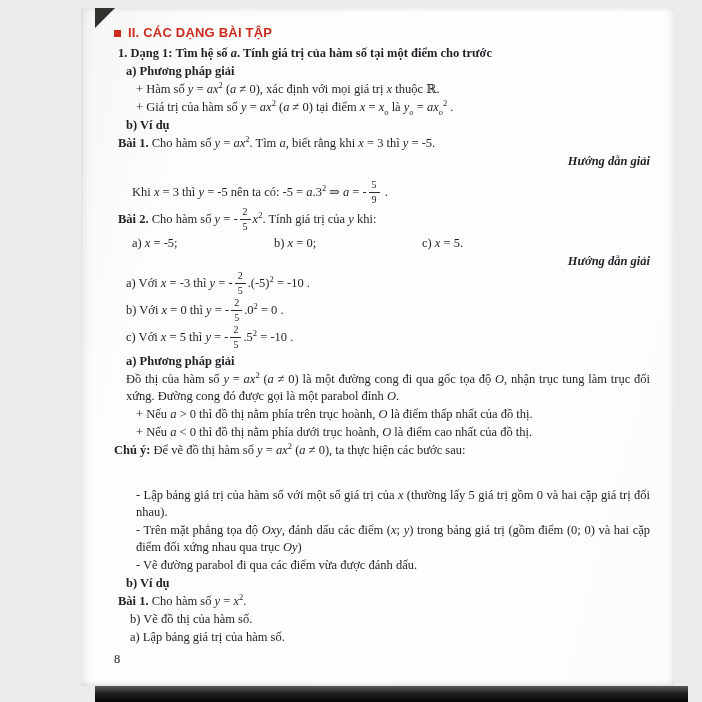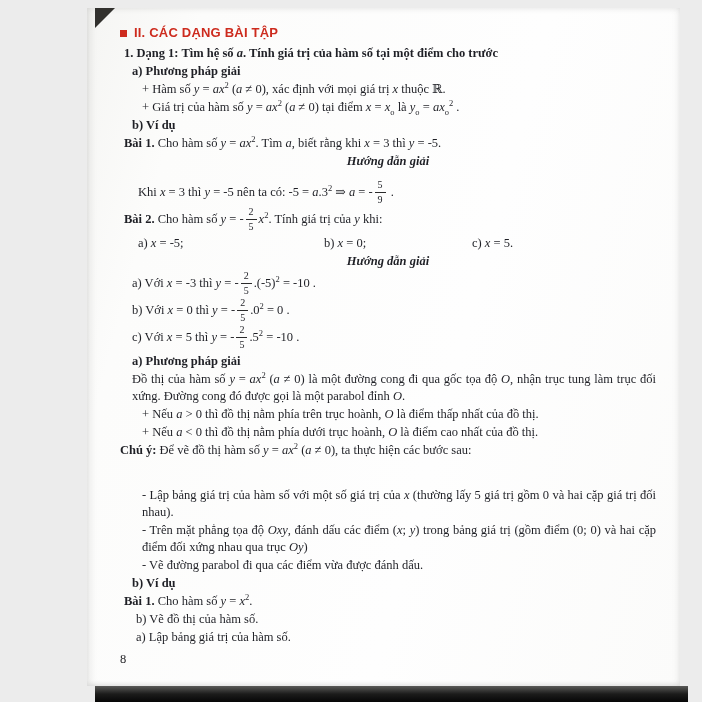--- a/index.html
+++ b/index.html
@@ -2,21 +2,21 @@
 <html><head>
 <meta charset="utf-8">
 <style>
   html,body{
     margin:0;padding:0;width:702px;height:702px;overflow:hidden;
     background:#ececec;
     font-family:"Liberation Serif","DejaVu Serif",serif;
   }
   .stage{position:relative;width:702px;height:702px;}
   .page{
-    position:absolute;left:87px;top:8px;width:593px;height:678px;
+    position:absolute;left:81px;top:8px;width:593px;height:678px;
     background:linear-gradient(105deg,#f5f5f3 0%,#fcfcfb 15%,#fefefe 60%,#fbfbfa 100%);
     box-shadow:inset 4px 0 7px rgba(0,0,0,.07), inset -3px 0 6px rgba(0,0,0,.05), inset 0 -2px 4px rgba(0,0,0,.05);
   }
   .corner-fold{
     position:absolute;left:95px;top:8px;width:0;height:0;
     border-top:20px solid #32312e;border-right:20px solid transparent;
   }
   .bottom-band{
     position:absolute;left:95px;top:686px;width:593px;height:16px;
     background:linear-gradient(180deg,#5a5a58 0%,#1c1c1b 50%,#060606 100%);
@@ -25,38 +25,38 @@
     position:absolute;left:33px;top:16px;right:24px;bottom:34px;overflow:hidden;
     font-size:12.5px;line-height:17px;color:#1f2026;
   }
   .line{margin-bottom:1px;}
   .h-red{
     font-family:"Liberation Sans","DejaVu Sans",sans-serif;
     font-weight:700;color:#cd2b1e;font-size:13px;margin-bottom:4px;letter-spacing:.2px;
   }
   .bullet{display:inline-block;width:7px;height:7px;background:#cd2b1e;margin-right:7px;}
   .bold{font-weight:700;}
-  .center-bi{text-align:center;}
+  .center-bi{text-align:right;}
   .wrap{text-align:justify;}
   .tall{margin:2px 0;}
   .b{font-weight:700;}
   .m{font-style:italic;}
   sup,sub{font-size:8.5px;line-height:0;}
   sup{vertical-align:super;}
   sub{vertical-align:sub;}
   .frac{
     display:inline-flex;flex-direction:column;text-align:center;vertical-align:middle;
     font-size:10px;line-height:10px;margin:0 2px;position:relative;top:-1px;
   }
   .frac .num{border-bottom:1px solid #2a2a2a;padding:0 3px 2px;}
   .frac .den{padding-top:2px;}
   .row3{display:flex;}
   .row3 .col{flex:0 0 auto;}
   .row3 .col:nth-child(1){width:142px;}
-  .row3 .col:nth-child(2){width:148px;margin-left:44px;}
+  .row3 .col:nth-child(2){width:148px;}
   .page-num{position:absolute;left:33px;top:644px;font-size:12.5px;color:#26262a;}
 </style>
 </head>
 <body>
 
 <div class="stage">
   <div class="page">
     <div class="content">
         <div class="line h-red"><span class="bullet"></span><span class="b">II.  CÁC DẠNG BÀI TẬP</span></div>
         <div class="line bold" style="padding-left: 4px; font-family: Liberation Serif, serif;"><span class="b">1. Dạng 1: Tìm hệ số </span><span class="b m">a</span><span class="b">. Tính giá trị của hàm số tại một điểm cho trước</span></div>

